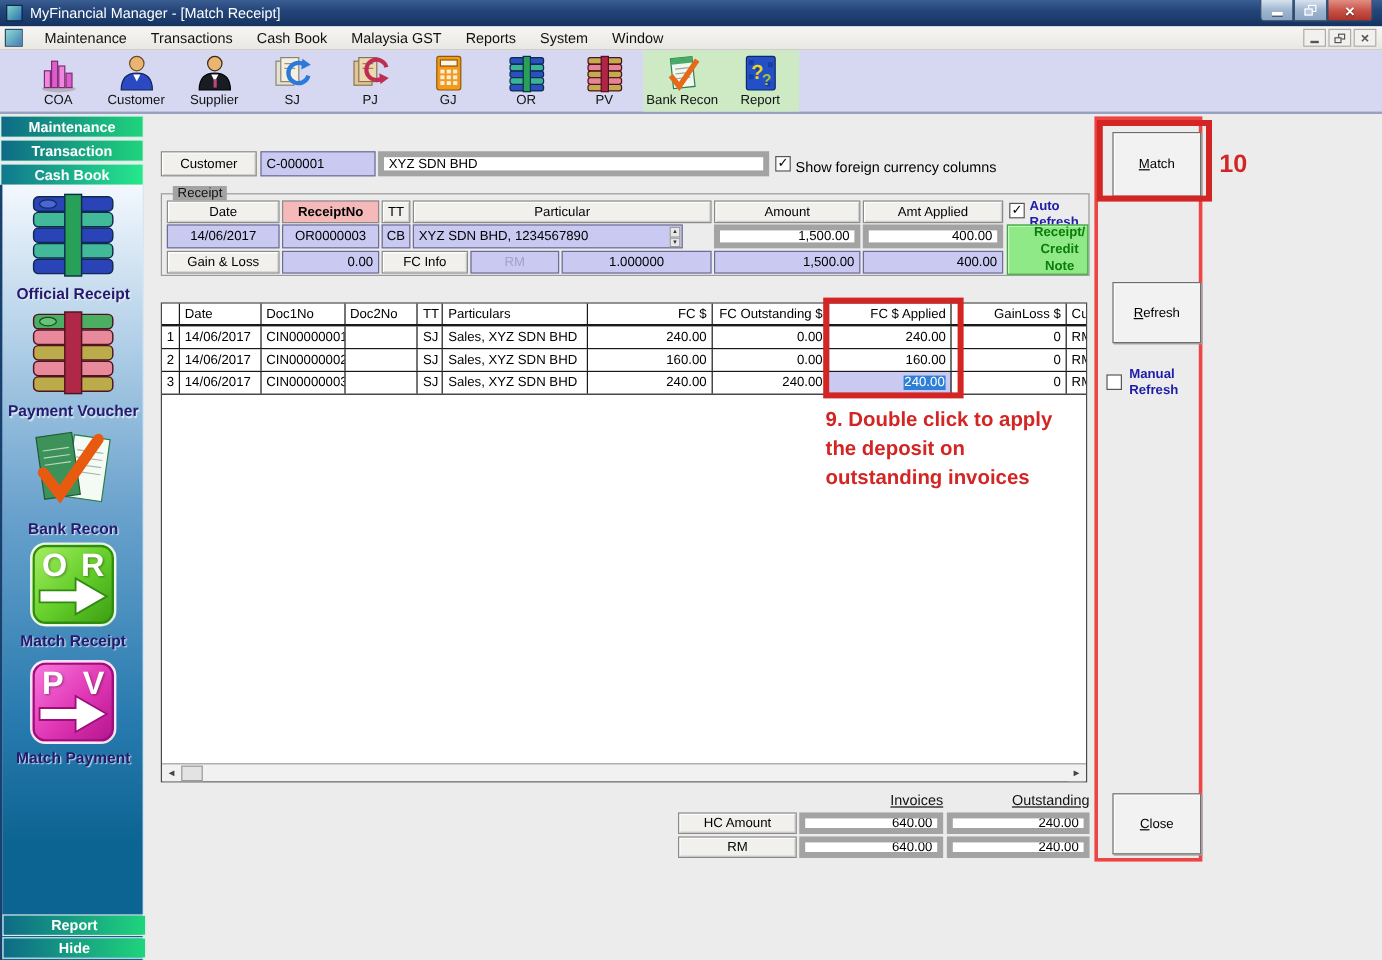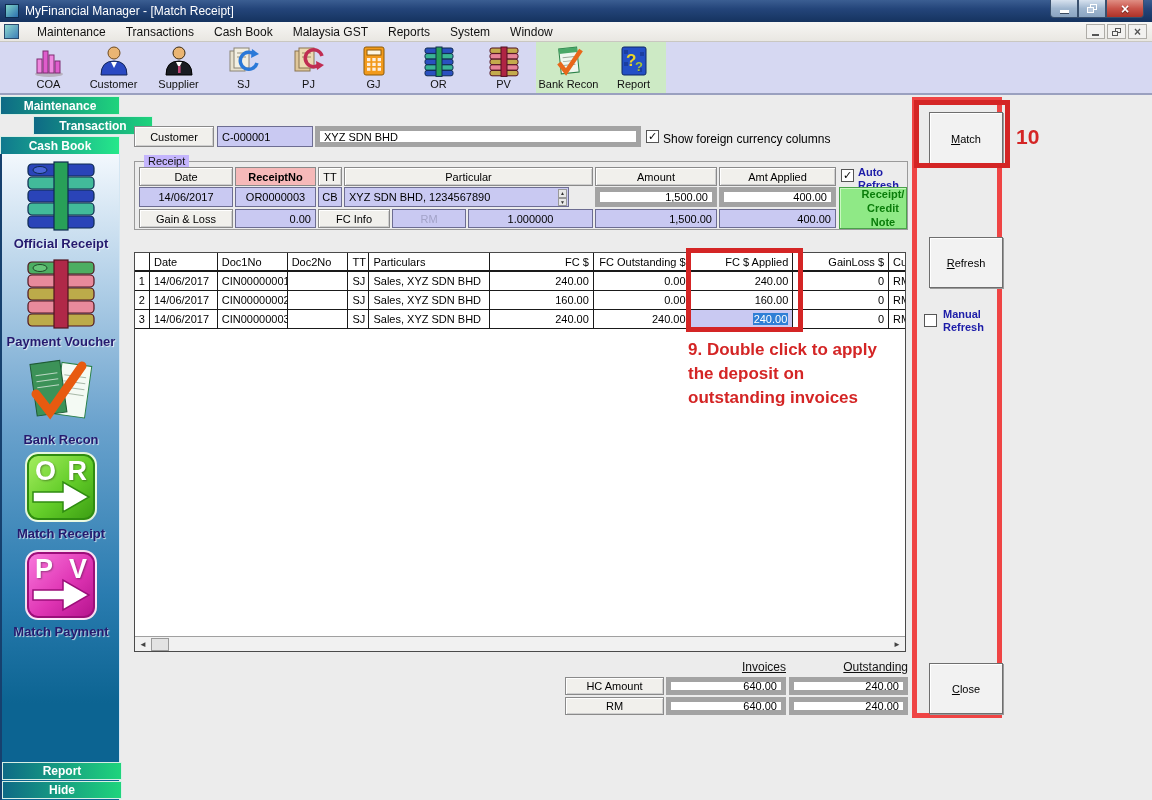--- a/index.html
+++ b/index.html
@@ -72,21 +72,21 @@
   
   .raised { background:#f1f0ec; border:1px solid #8a8a8a; box-shadow:inset 1px 1px 0 #fff, inset -1px -1px 0 #cfcfcf; }
   .lav { background:#c9c9f2; border:1px solid #6d6d92; }
   .wht { background:#fff; border:5px solid #a3a3a3; }
   .abs { position:absolute; }
   .f11 { font-size:11px; }
   .cell-c { display:flex; align-items:center; justify-content:center; white-space:nowrap; overflow:hidden; }
   .cell-l { display:flex; align-items:center; padding:0 4px; white-space:nowrap; overflow:hidden; }
   .cell-r { display:flex; align-items:center; justify-content:flex-end; padding:0 4px; white-space:nowrap; overflow:hidden; }
   .groupbox { position:absolute; left:134px; top:161px; width:774px; height:69px; border:1px solid #9a9a9a; }
-  .group-label { position:absolute; left:9px; top:-7px; background:#c4b5fd; padding:0 4px; font-size:11px; color:#111; }
+  .group-label { position:absolute; left:9px; top:-7px; background:#a3a3a3; padding:0 4px; font-size:11px; color:#111; }
   .checkbox { width:13px; height:13px; background:#fff; border:1px solid #555; font-size:11px; line-height:11px;
     display:flex; align-items:center; justify-content:center; color:#000; }
   .blue-bold { color:#1c1ca8; font-size:11px; font-weight:bold; line-height:13px; }
   .rcn-btn { background:#8fe986; border:1px solid #4aa24a; box-shadow:inset 1px 1px 0 #c8f8c0;
     color:#0a7d0a; font-size:11px; font-weight:bold; text-align:center;
     display:flex; flex-direction:column; align-items:center; justify-content:center; line-height:14px; }
   .spinner { position:absolute; right:1px; top:1px; width:9px; height:17px; display:flex; flex-direction:column; }
   .spin-b { flex:1; background:#e8e8e8; border:1px solid #999; font-size:5px; line-height:6px; color:#333;
     display:flex; align-items:center; justify-content:center; }
   .dim { color:#a3a3c8; }
@@ -103,21 +103,21 @@
   .hscroll { position:absolute; left:0; bottom:0; width:770px; height:15px; background:#f1f1f1; border-top:1px solid #a0a0a0; }
   .scr-arrow { position:absolute; top:1px; width:14px; height:13px; background:#f1f1f1; color:#444; font-size:8px;
     display:flex; align-items:center; justify-content:center; }
   .scr-thumb { position:absolute; left:16px; top:1px; width:18px; height:13px; background:#e3e3e3; border:1px solid #9a9a9a; }
 
   
   .tot-head { position:absolute; font-size:12px; color:#111; text-decoration:underline; }
   .btn { background:#f2f2f2; border:1px solid #6e6e6e; box-shadow:1px 1px 0 #9a9a9a, inset 1px 1px 0 #fff;
     font-size:11px; color:#000; display:flex; align-items:center; justify-content:center; }
   .u { text-decoration:underline; }
-  .right-panel { position:absolute; left:912px; top:97px; width:90px; height:621px; border:5px solid #ef4444; }
+  .right-panel { position:absolute; left:912px; top:97px; width:90px; height:621px; border:3px solid #ef4444; }
 
   
   .red-box { position:absolute; border:5px solid #d42525; z-index:50; }
   .red-num { position:absolute; color:#d42525; font-size:21px; font-weight:bold; z-index:50; }
   .red-text { position:absolute; color:#d42525; font-size:17px; font-weight:bold; line-height:24px; z-index:50; }
 </style>
 </head>
 <body>
 
 <div class="screen">
@@ -285,21 +285,21 @@
           </g>
         <text x="10" y="22" font-size="17" font-weight="bold" fill="#ead42a" font-family="'Liberation Sans',sans-serif">?</text>
         <text x="19" y="27" font-size="13" font-weight="bold" fill="#a8c434" font-family="'Liberation Sans',sans-serif">?</text>
       </svg>
       <div class="tool-label">Report</div>
     </div>
   </div>
 
   <div class="sidebar">
     <div class="side-btn" style="position:absolute; top:1px;">Maintenance</div>
-    <div class="side-btn" style="position:absolute; top:21px;margin-left:33px;">Transaction</div>
+    <div class="side-btn" style="position:absolute; top:21px;">Transaction</div>
     <div class="side-btn active" style="position:absolute; top:41px;">Cash Book</div>
 
     <div class="side-nav">
 
       <div class="nav-item" style="top:6px;">
         <svg class="stack-icon nav-icon" viewBox="0 0 74 72">
           <g stroke="#0e2a50" stroke-width="1.2">
             <rect x="4" y="4" width="66" height="12" rx="4" fill="#2a44b8"></rect>
             <rect x="4" y="17" width="66" height="12" rx="4" fill="#42ba9a"></rect>
             <rect x="4" y="30" width="66" height="12" rx="4" fill="#2a44b8"></rect>

